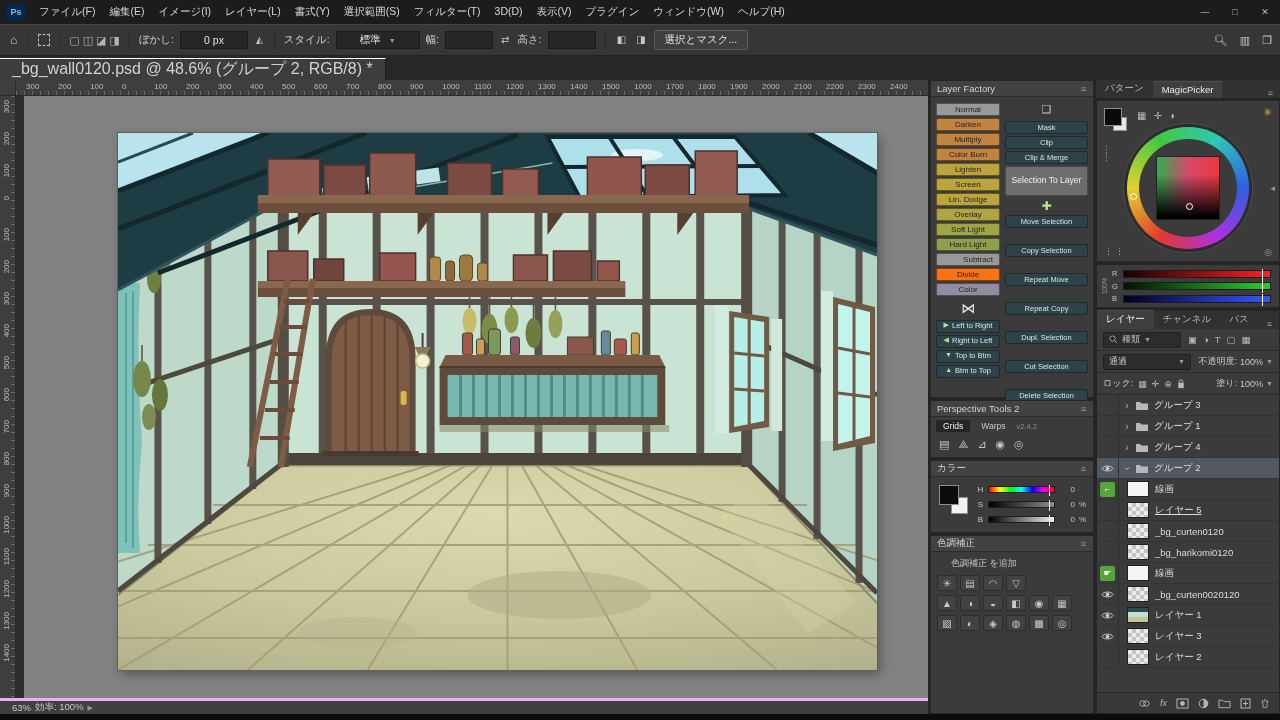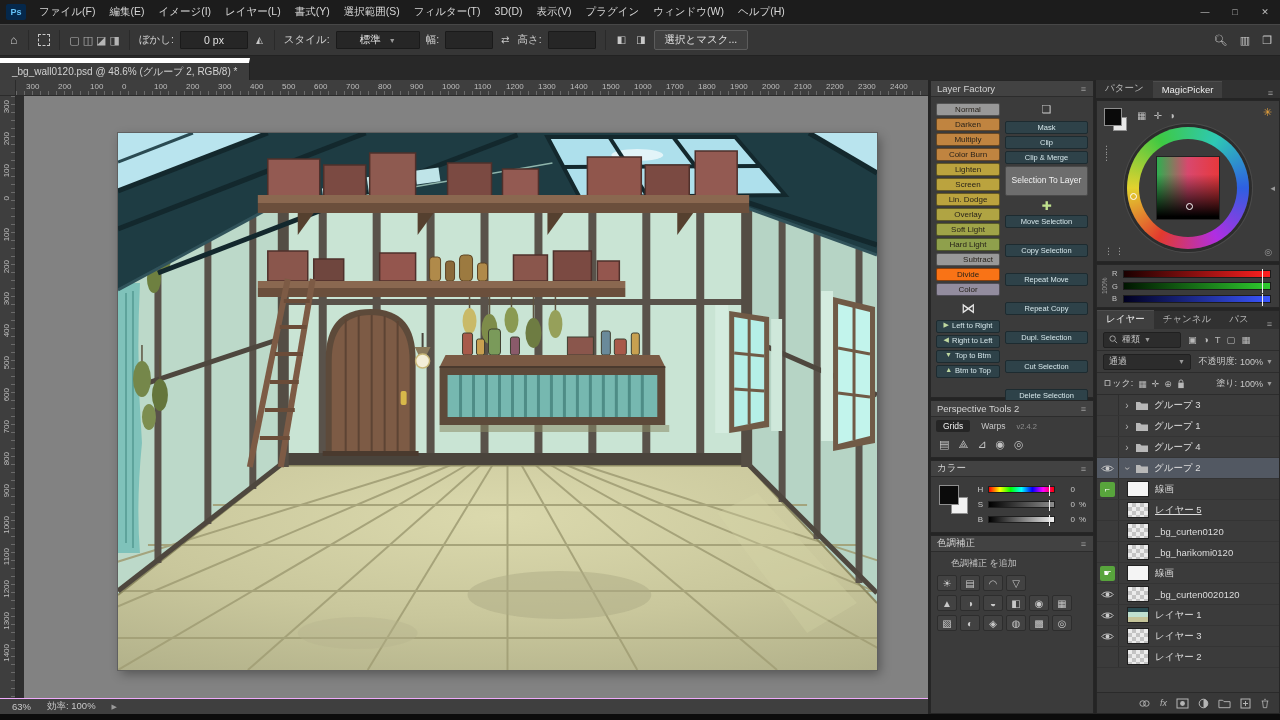--- a/index.html
+++ b/index.html
@@ -29,22 +29,22 @@
   align-items:center;padding:0 23px;color:#e0e0e0;border-radius:1px}
 .opt-field.small{min-width:34px}
 .opt-select{display:flex;align-items:center;gap:8px}
 .caret{color:#9a9a9a;font-size:7px}
 .opt-btn{border:1px solid #5c5c5c;border-radius:2px;height:20px;padding:0 10px;display:flex;
   align-items:center;background:#3f3f3f;color:#e0e0e0;font-size:10.5px}
 .opt-right{margin-left:auto;display:flex;gap:12px;align-items:center}
 
 
 .tabbar{height:24px;background:#282828;display:flex;align-items:flex-end}
-.doctab{background:#3d3d3d;height:22px;padding:0 12px;display:flex;align-items:center;font-size:10px;
-  color:#d2d2d2;border-right:1px solid #1f1f1f;border-top:5px solid #ffffff}
+.doctab{background:#3d3d3d;height:22px;padding:0 12px;display:flex;align-items:center;font-size:16px;
+  color:#d2d2d2;border-right:1px solid #1f1f1f;border-top:1px solid #ffffff}
 
 
 .content{flex:1;display:flex;min-height:0}
 .canvas-col{width:928px;display:flex;flex-direction:column;min-width:0}
 .ruler-row{height:16px;display:flex;background:#3e3e3e;border-bottom:1px solid #2b2b2b}
 .ruler-corner{width:16px;border-right:1px solid #2b2b2b}
 .hruler{position:relative;flex:1;overflow:hidden}
 .hruler::after{content:"";position:absolute;left:0;bottom:0;width:100%;height:4px;
   background:repeating-linear-gradient(90deg,#6a6a6a 0 1px,transparent 1px 8px)}
 .hruler span{position:absolute;top:2px;font-size:8px;color:#bdbdbd}
@@ -52,22 +52,22 @@
 .vruler{width:16px;position:relative;background:#3e3e3e;border-right:1px solid #2b2b2b;overflow:hidden}
 .vruler::after{content:"";position:absolute;top:0;right:0;height:100%;width:4px;
   background:repeating-linear-gradient(180deg,#6a6a6a 0 1px,transparent 1px 8px)}
 .vruler span{position:absolute;left:2px;font-size:8px;color:#bdbdbd;writing-mode:vertical-rl;
   transform:rotate(180deg)}
 .gutter{width:8px;background:#2e2e2e}
 .viewport{flex:1;background:#828282;position:relative;overflow:hidden}
 .artwork{position:absolute;left:94px;top:37px;width:759px;height:537px;
   box-shadow:0 0 0 1px #606060,3px 4px 10px rgba(0,0,0,.35)}
 .artwork svg{display:block}
-.statusbar{height:16px;background:#3f3f3f;border-top:1px solid #f0abfc;display:flex;align-items:center;
-  font-size:9.5px;color:#c8c8c8;gap:16px;padding:0 12px}
+.statusbar{height:16px;background:#3f3f3f;border-top:3px solid #f0abfc;display:flex;align-items:center;
+  font-size:9.5px;color:#c8c8c8;gap:4px;padding:0 12px}
 .status-caret{color:#9a9a9a;font-size:7px}
 
 
 .panels{flex:1;display:flex;background:#242424;gap:2px;padding-left:2px}
 .pcol{display:flex;flex-direction:column;gap:2px;min-height:0}
 .pcol-left{width:164px}
 .pcol-right{flex:1}
 .panel{background:#3b3b3b;border:1px solid #262626;display:flex;flex-direction:column;min-height:0}
 .panel-header{height:16px;display:flex;align-items:center;justify-content:space-between;padding:0 6px;
   font-size:9.5px;color:#d2d2d2;background:#424242;border-bottom:1px solid #2c2c2c;flex:none}

